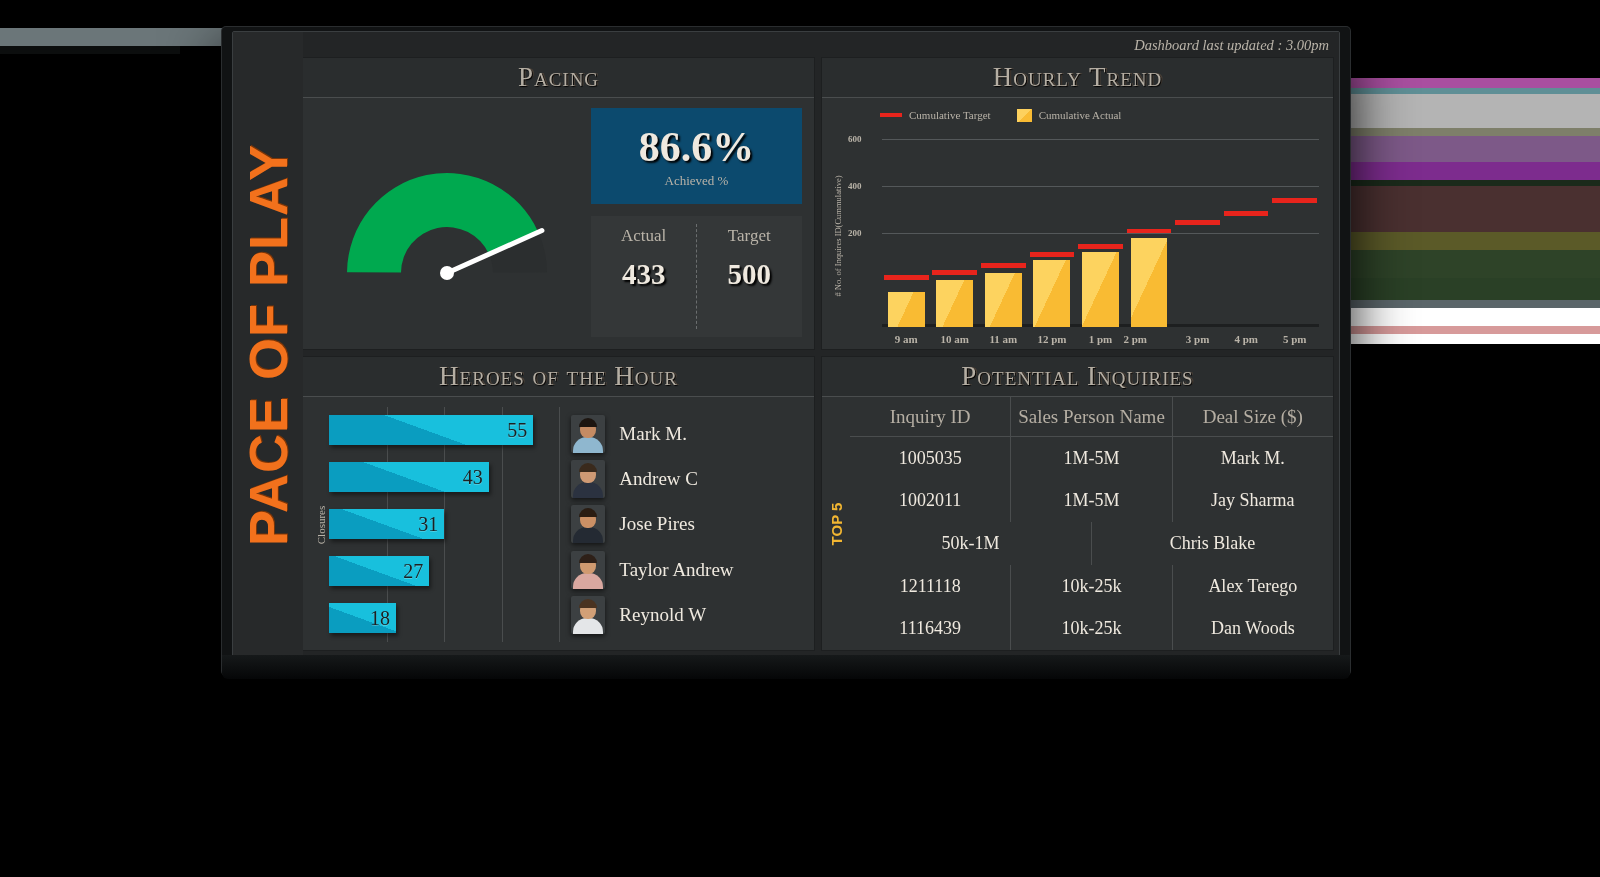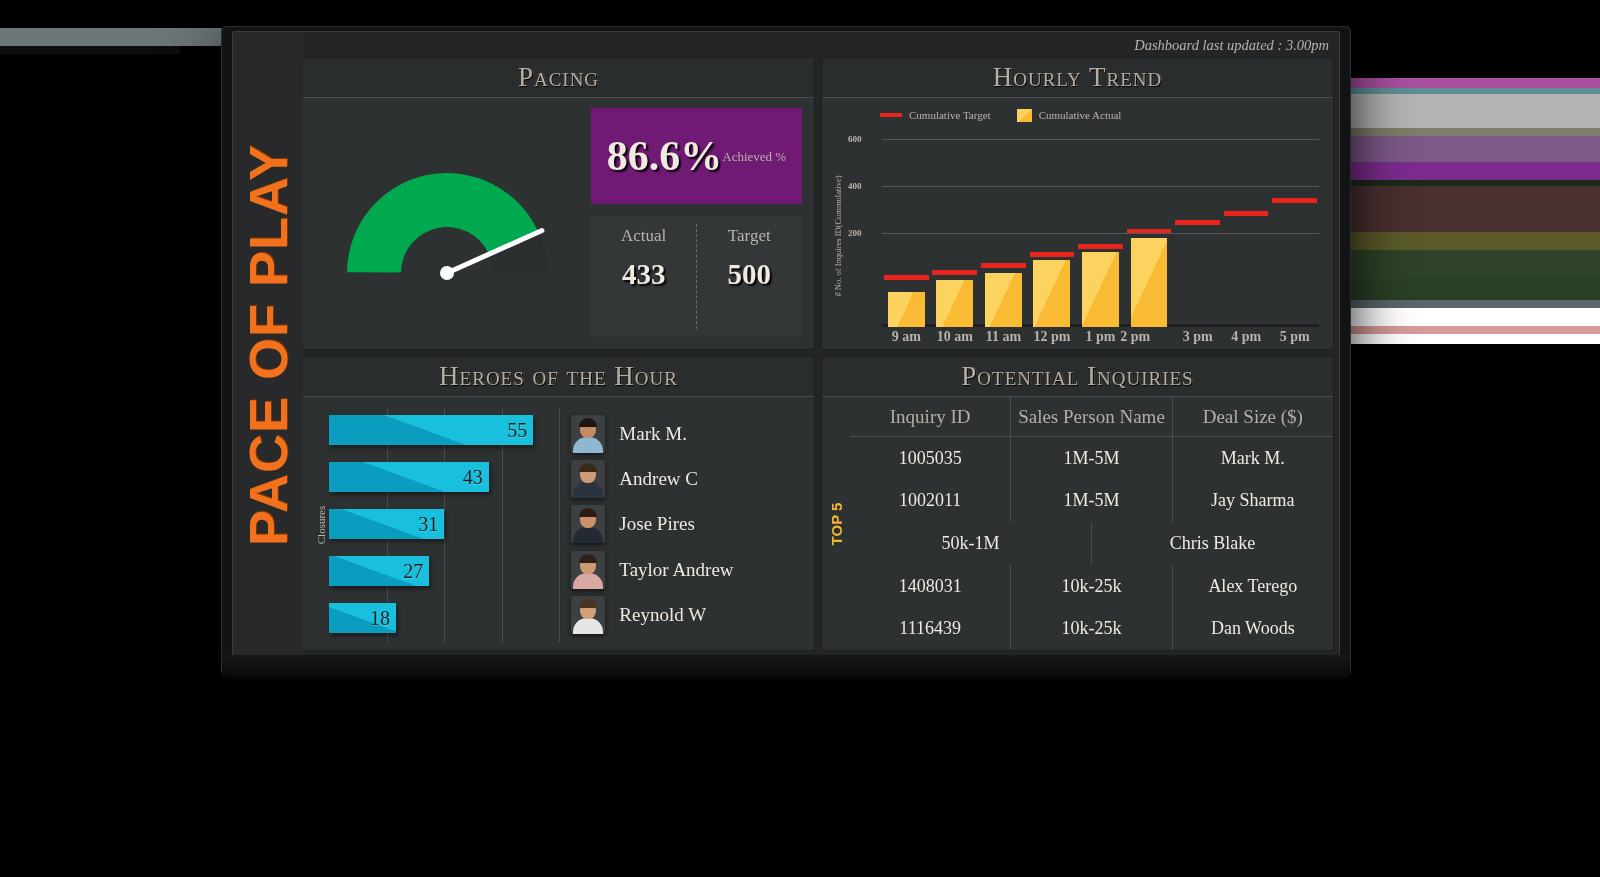--- a/index.html
+++ b/index.html
@@ -119,23 +119,23 @@
   .panel-body { flex: 1; position: relative; }
 
   
   #pacing-body { display: flex; padding: 10px 12px 12px 12px; gap: 12px; }
   #gauge-wrap { flex: 1.25; position: relative; display:flex; align-items:center; justify-content:center; }
   #gauge { position: relative; width: 212px; height: 120px; }
   #gauge svg { display: block; }
   #kpi-col { flex: 1; display: flex; flex-direction: column; gap: 12px; }
 
   #kpi-big {
-    background: #701a75;
+    background: #0c4a6e;
     flex: 0 0 96px;
-    display: flex; flex-direction: row;
+    display: flex; flex-direction: column;
     align-items: center; justify-content: center;
   }
   #kpi-pct {
     font-size: 42px; font-weight: bold; color: #efe9df;
     text-shadow: 2px 2px 2px #000;
   }
   #kpi-pct-label { font-size: 13px; color: #b9b3a8; margin-top: 2px; }
 
   #kpi-split {
     background: #343738;
@@ -199,21 +199,21 @@
   .bar {
     position: absolute; bottom: 0; left: 12%; width: 76%;
     background: linear-gradient(115deg,#fdd35f 48%, #f9bb33 48%);
   }
   .target-line {
     position: absolute; left: 4%; width: 92%; height: 5px;
     background: #e8241c;
   }
   .xtick {
     position: absolute; bottom: 0; width: 100%;
-    text-align: center; font-size: 14px; font-weight: bold; color: #b9b3a8;
+    text-align: center; font-size: 11px; font-weight: bold; color: #b9b3a8;
   }
   #x-axis-base {
     position: absolute; left: 34px; right: 0; bottom: 18px;
     height: 3px; background: #1d1f20;
   }
 
   
   #heroes-body { display: flex; padding: 10px 8px 8px 10px; }
   #heroes-chart { flex: 1.05; display: flex; position: relative; }
   #closures-label { width: 16px; position: relative; }
@@ -548,21 +548,21 @@
                 <div class="inq-row">
                   <div class="inq-cell">1002011</div>
                   <div class="inq-cell">1M-5M</div>
                   <div class="inq-cell">Jay Sharma</div>
                 </div>
                 <div class="inq-row">
                   <div class="inq-cell">50k-1M</div>
                   <div class="inq-cell">Chris Blake</div>
                 </div>
                 <div class="inq-row">
-                  <div class="inq-cell">1408031</div>
+                  <div class="inq-cell">1211118</div>
                   <div class="inq-cell">10k-25k</div>
                   <div class="inq-cell">Alex Terego</div>
                 </div>
                 <div class="inq-row">
                   <div class="inq-cell">1116439</div>
                   <div class="inq-cell">10k-25k</div>
                   <div class="inq-cell">Dan Woods</div>
                 </div>
               </div>
           </div>

